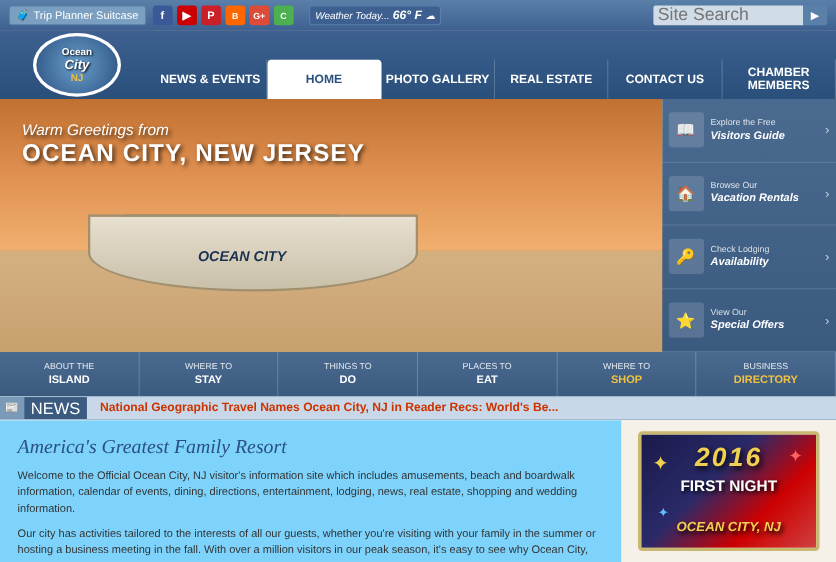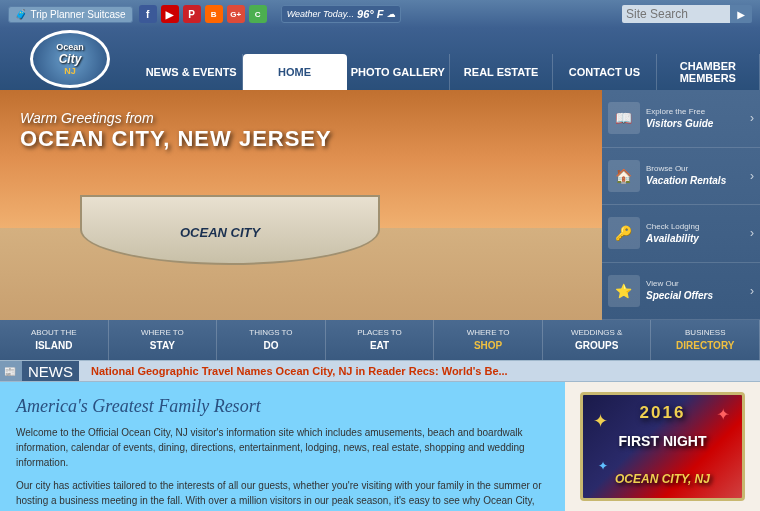--- a/index.html
+++ b/index.html
@@ -52,26 +52,26 @@
       align-items: center;
       gap: 3px;
       font-style: italic;
     }
     #search-box {
       margin-left: auto;
       display: flex;
       align-items: center;
     }
     #search-box input {
-      width: 108px;
+      width: 136px;
       height: 18px;
       border: none;
       border-radius: 2px 0 0 2px;
       padding: 0 4px;
-      font-size: 12px;
+      font-size: 16px;
       background: #d0dce8;
     }
     #search-box button {
       width: 22px; height: 18px;
       background: #5a7fa8;
       border: none;
       border-radius: 0 2px 2px 0;
       color: white;
       font-size: 10px;
       cursor: pointer;
@@ -348,21 +348,21 @@
   <div class="social-icons">
     <div class="social-icon fb">f</div>
     <div class="social-icon yt">▶</div>
     <div class="social-icon pt">P</div>
     <div class="social-icon blog" style="font-size:8px">B</div>
     <div class="social-icon gg" style="font-size:8px">G+</div>
     <div class="social-icon coupon" style="font-size:8px">C</div>
   </div>
   <div id="weather-area">
     <span>Weather Today...</span>
-    <span style="font-weight:bold;font-size:11px">96° F</span>
+    <span style="font-weight:bold;font-size:11px">66° F</span>
     <span>☁</span>
   </div>
   <div id="search-box">
     <input type="text" placeholder="Site Search" style="">
     <button>▶</button>
   </div>
 </div>
 
 <div id="header">
   <div id="logo-area">
@@ -461,24 +461,20 @@
     <span class="sub-line2">Do</span>
   </div>
   <div class="sub-nav-item">
     <span class="sub-line1">PLACES TO</span>
     <span class="sub-line2">Eat</span>
   </div>
   <div class="sub-nav-item highlighted">
     <span class="sub-line1">WHERE TO</span>
     <span class="sub-line2">Shop</span>
   </div>
-  <div class="sub-nav-item">
-    <span class="sub-line1">WEDDINGS &amp;</span>
-    <span class="sub-line2">Groups</span>
-  </div>
   <div class="sub-nav-item highlighted">
     <span class="sub-line1">BUSINESS</span>
     <span class="sub-line2">Directory</span>
   </div>
 </div>
 
 <div id="ticker-bar">
   <div id="ticker-icon">📰</div>
   <span id="ticker-label">NEWS</span>
   <span id="ticker-text">National Geographic Travel Names Ocean City, NJ in Reader Recs: World's Be...</span>
@@ -487,21 +483,21 @@
 <div id="main-content">
   <div id="content-left">
     <div class="page-title">America's Greatest Family Resort</div>
     <p class="content-text">Welcome to the Official Ocean City, NJ visitor's information site which includes amusements, beach and boardwalk information, calendar of events, dining, directions, entertainment, lodging, news, real estate, shopping and wedding information.</p>
     <p class="content-text">Our city has activities tailored to the interests of all our guests, whether you're visiting with your family in the summer or hosting a business meeting in the fall. With over a million visitors in our peak season, it's easy to see why Ocean City, NJ, is the chosen vacation destination for families all over the country.</p>
 
   </div>
   <div id="content-right">
     <div class="promo-image">
       <div style="position:absolute;top:8px;left:0;right:0;display:flex;justify-content:center;">
-        <div style="color:#f0d050;font-size:17px;font-weight:900;text-shadow:2px 2px 6px #000;letter-spacing:2px;">2016</div>
+        <div style="color:#f0d050;font-size:24px;font-weight:900;text-shadow:2px 2px 6px #000;letter-spacing:2px;font-style:italic;">2016</div>
       </div>
       <div style="position:absolute;top:38px;left:0;right:0;text-align:center;">
         <div style="color:white;font-size:14px;font-weight:bold;text-shadow:2px 2px 4px #000;">FIRST NIGHT</div>
       </div>
       <div style="position:absolute;bottom:12px;left:0;right:0;text-align:center;">
         <div style="color:#f0d050;font-size:12px;font-weight:bold;font-style:italic;text-shadow:2px 2px 4px #000;">OCEAN CITY, NJ</div>
       </div>
 
       <div style="position:absolute;top:15px;left:10px;color:#f0d050;font-size:18px;">✦</div>
       <div style="position:absolute;top:10px;right:12px;color:#ff6060;font-size:16px;">✦</div>

